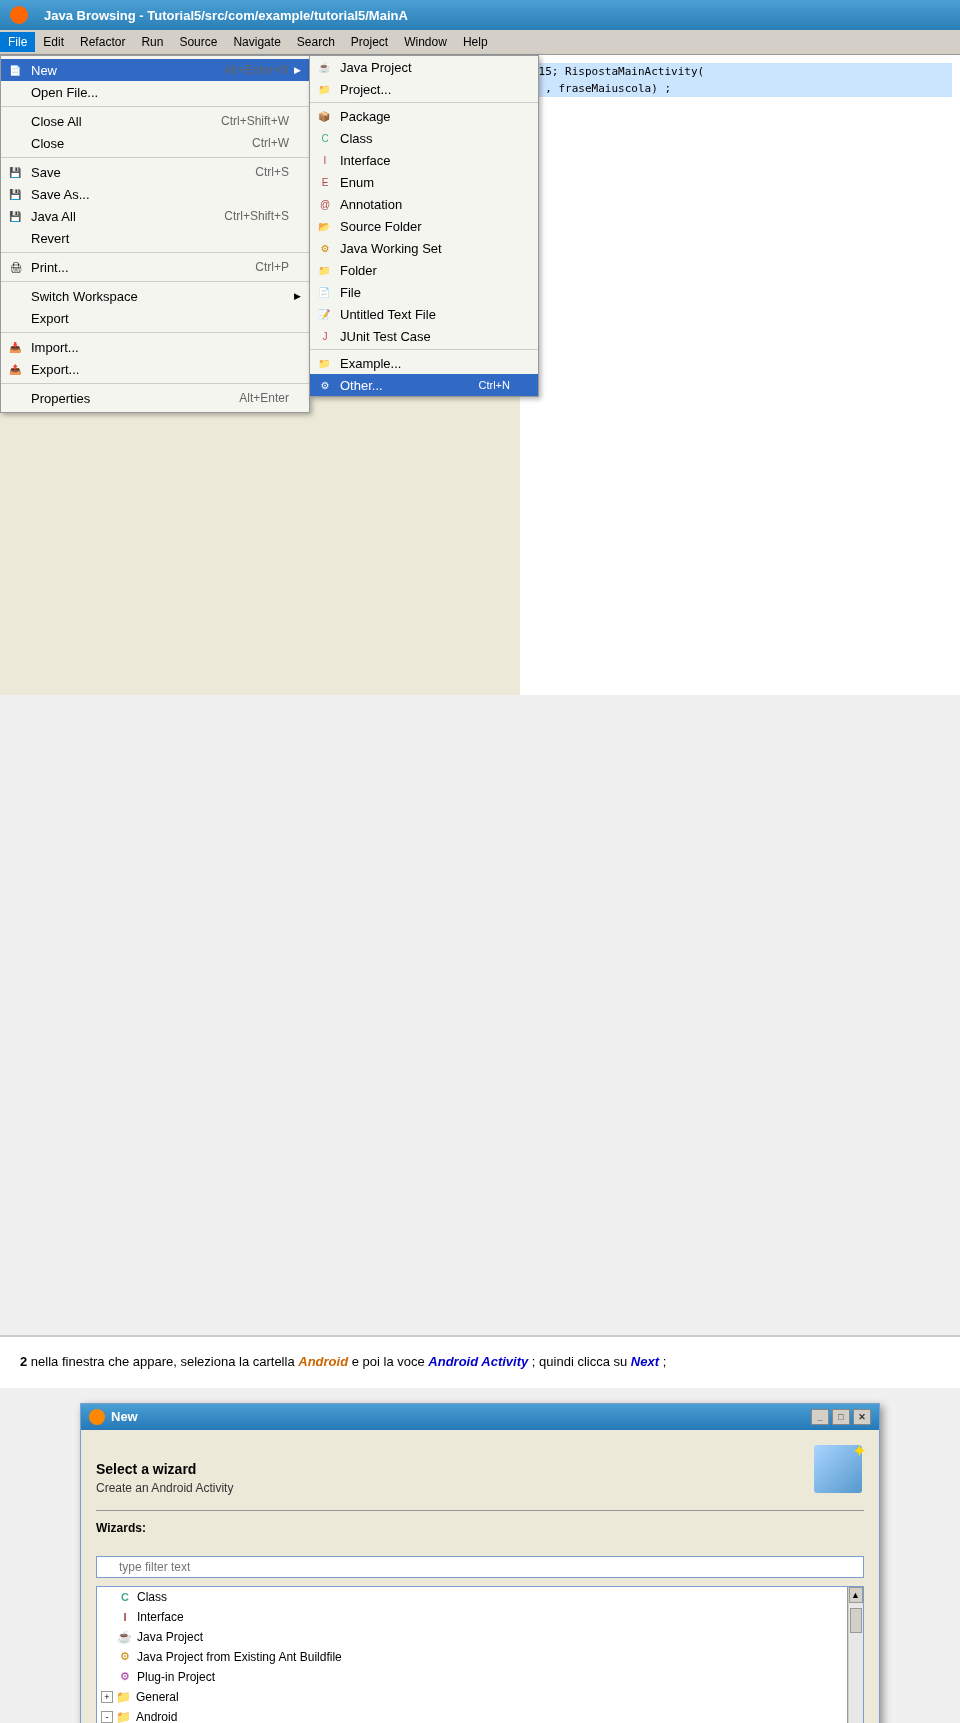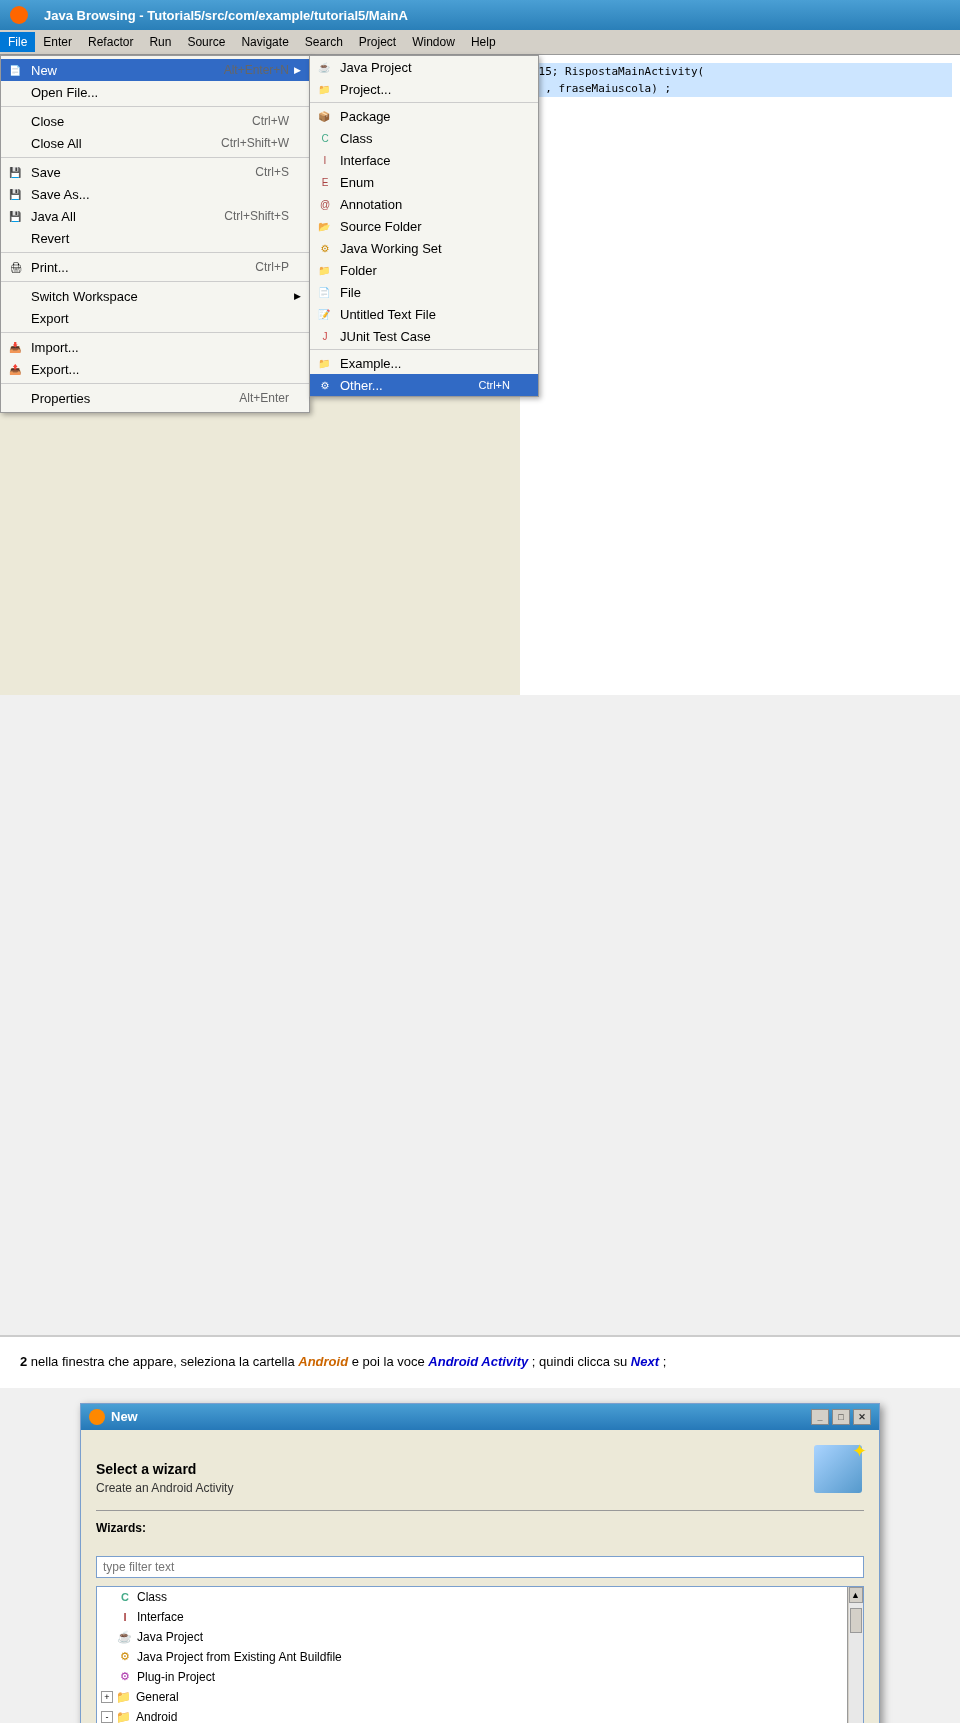--- a/index.html
+++ b/index.html
@@ -257,21 +257,21 @@
 
     .wizards-label {
       font-size: 12px;
       font-weight: bold;
       margin-bottom: 21px;
     }
 
     .filter-input {
       width: 100%;
       border: 1px solid #7a9fce;
-      padding: 3px 6px;
+      padding: 3px 22px;
       font-size: 12px;
       background: white;
       margin-bottom: 8px;
       color: #999;
     }
 
     
     .tree-container {
       border: 1px solid #7a9fce;
       background: white;
@@ -328,21 +328,21 @@
 </head>
 <body>
 
 <div class="title-bar">
   <span class="title-bar-icon"></span>
   <span>Java Browsing - Tutorial5/src/com/example/tutorial5/MainA</span>
 </div>
 
 <div class="menu-bar">
   <span class="menu-item active">File</span>
-  <span class="menu-item">Enter</span>
+  <span class="menu-item">Edit</span>
   <span class="menu-item">Refactor</span>
   <span class="menu-item">Run</span>
   <span class="menu-item">Source</span>
   <span class="menu-item">Navigate</span>
   <span class="menu-item">Search</span>
   <span class="menu-item">Project</span>
   <span class="menu-item">Window</span>
   <span class="menu-item">Help</span>
 </div>
 
@@ -361,26 +361,26 @@
         <span>New</span>
         <span class="shortcut">Alt+Enter+N</span>
       </div>
       <div class="menu-row">
         <span>Open File...</span>
       </div>
     </div>
 
     <div class="menu-section">
       <div class="menu-row">
+        <span>Close All</span>
+        <span class="shortcut">Ctrl+Shift+W</span>
+      </div>
+      <div class="menu-row">
         <span>Close</span>
         <span class="shortcut">Ctrl+W</span>
-      </div>
-      <div class="menu-row">
-        <span>Close All</span>
-        <span class="shortcut">Ctrl+Shift+W</span>
       </div>
     </div>
 
     <div class="menu-section">
       <div class="menu-row">
         <span class="menu-icon">💾</span>
         <span>Save</span>
         <span class="shortcut">Ctrl+S</span>
       </div>
       <div class="menu-row">

